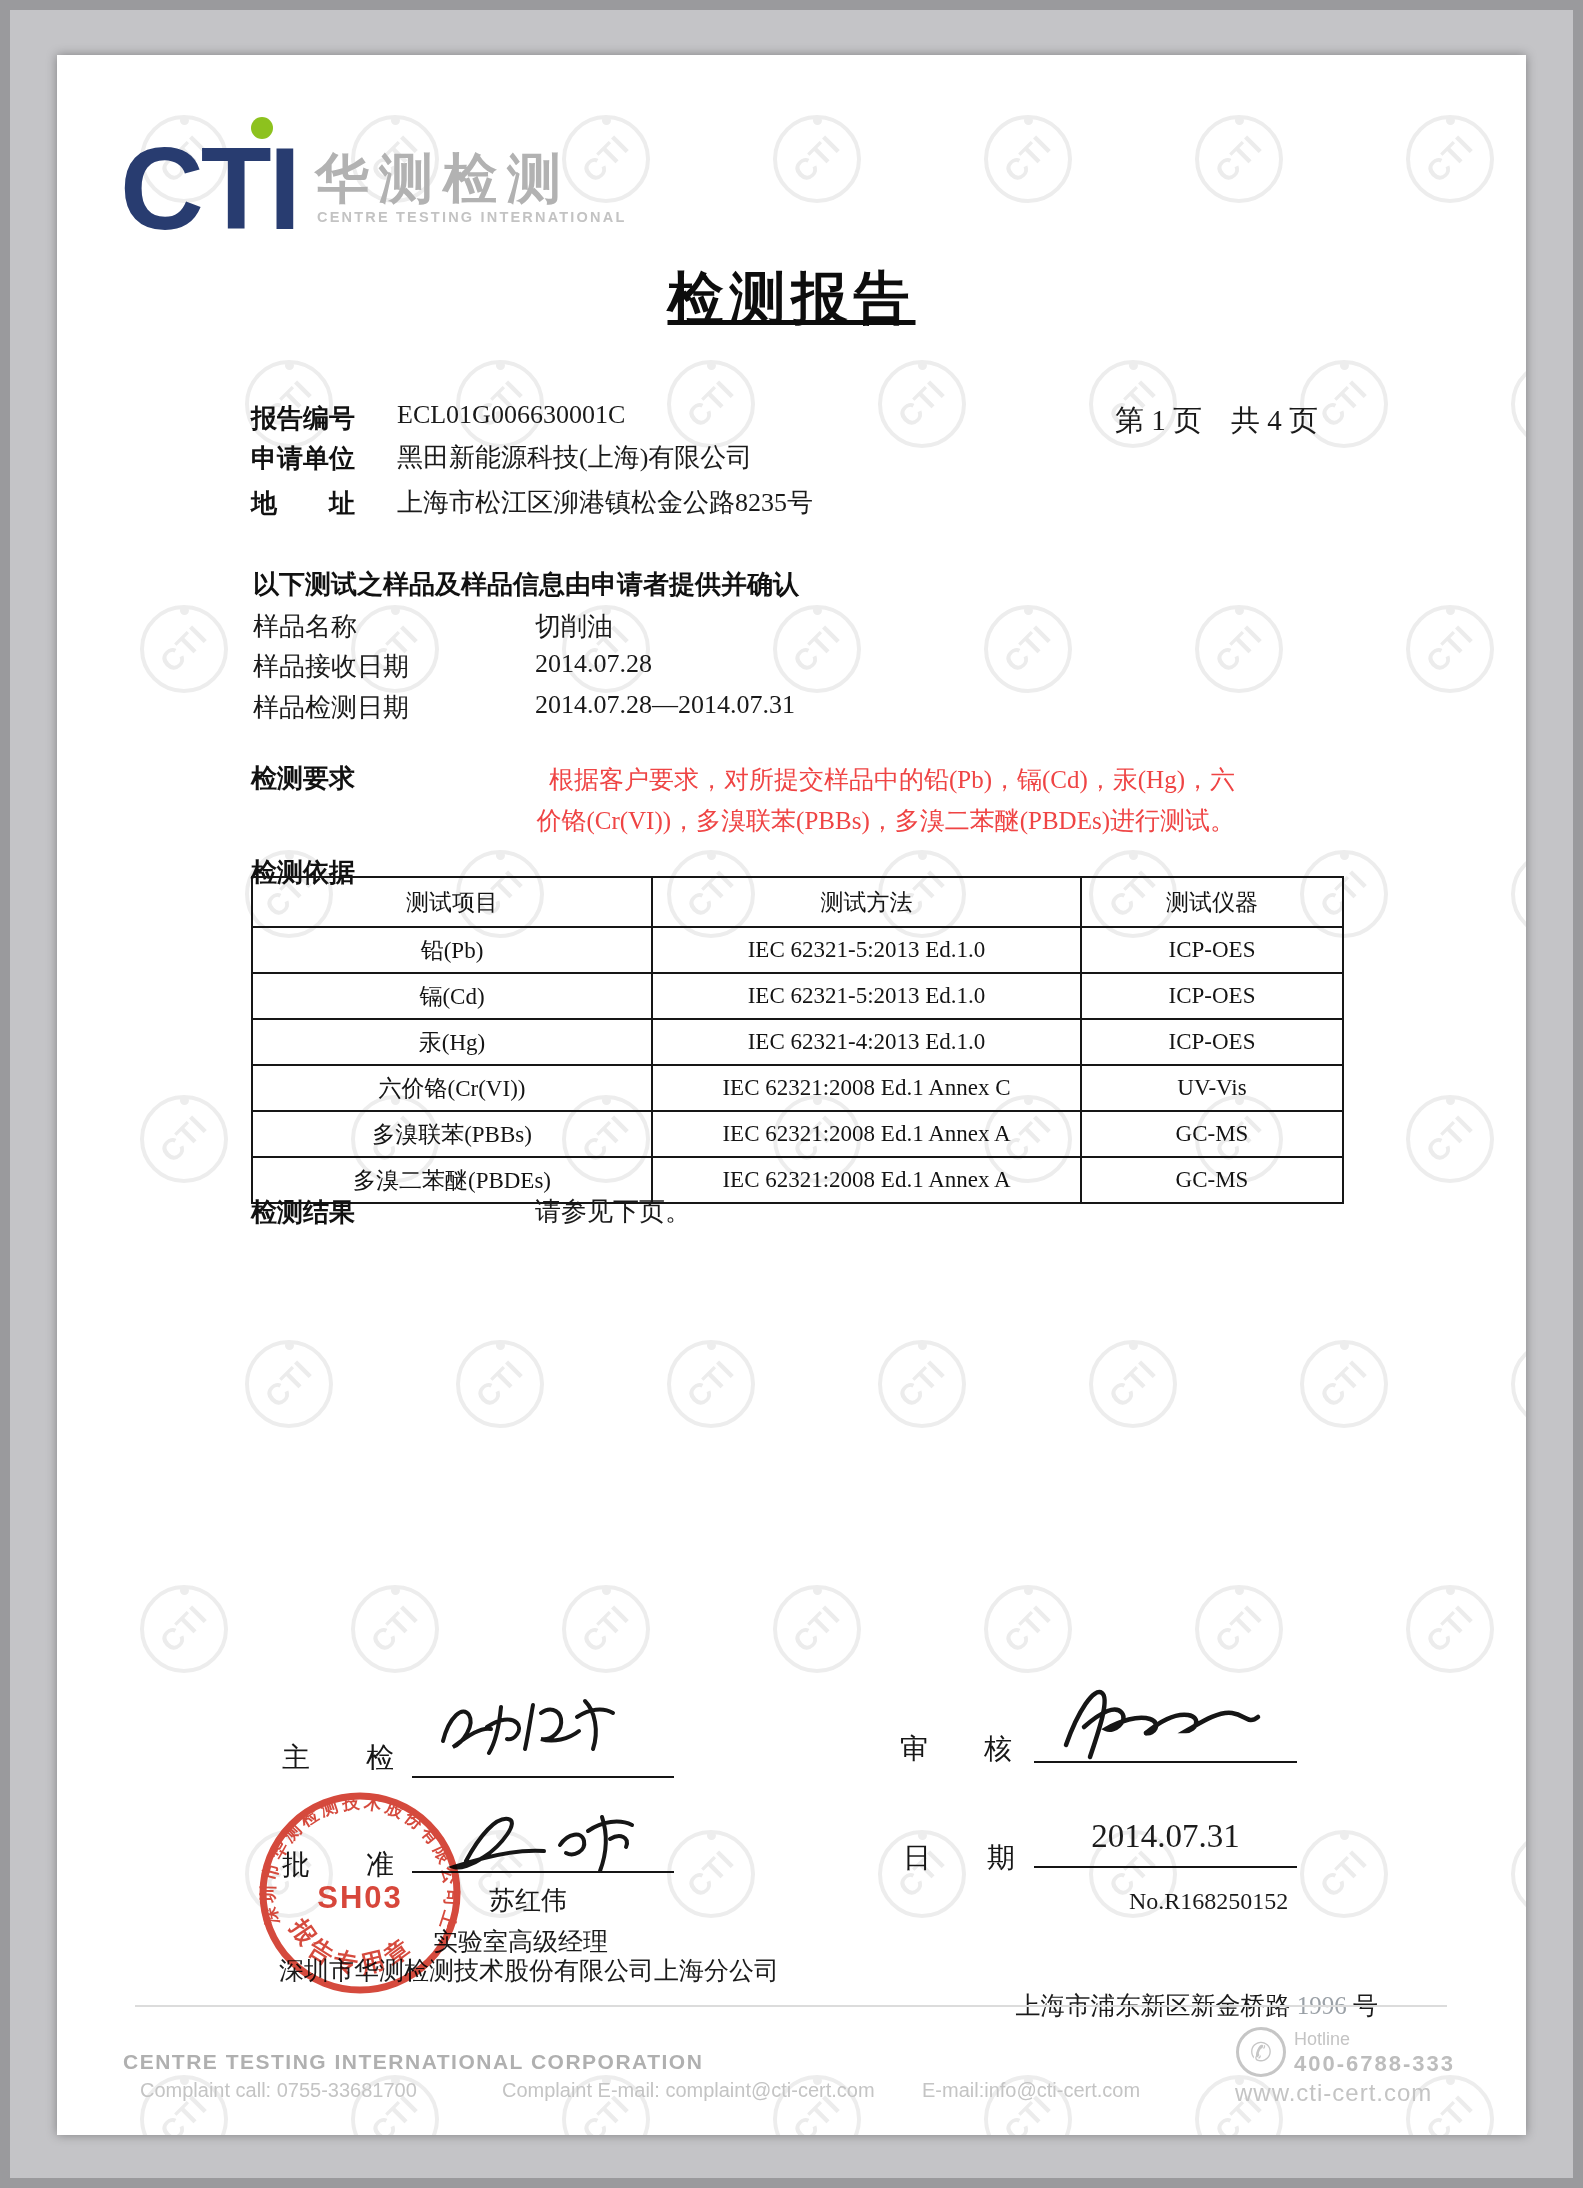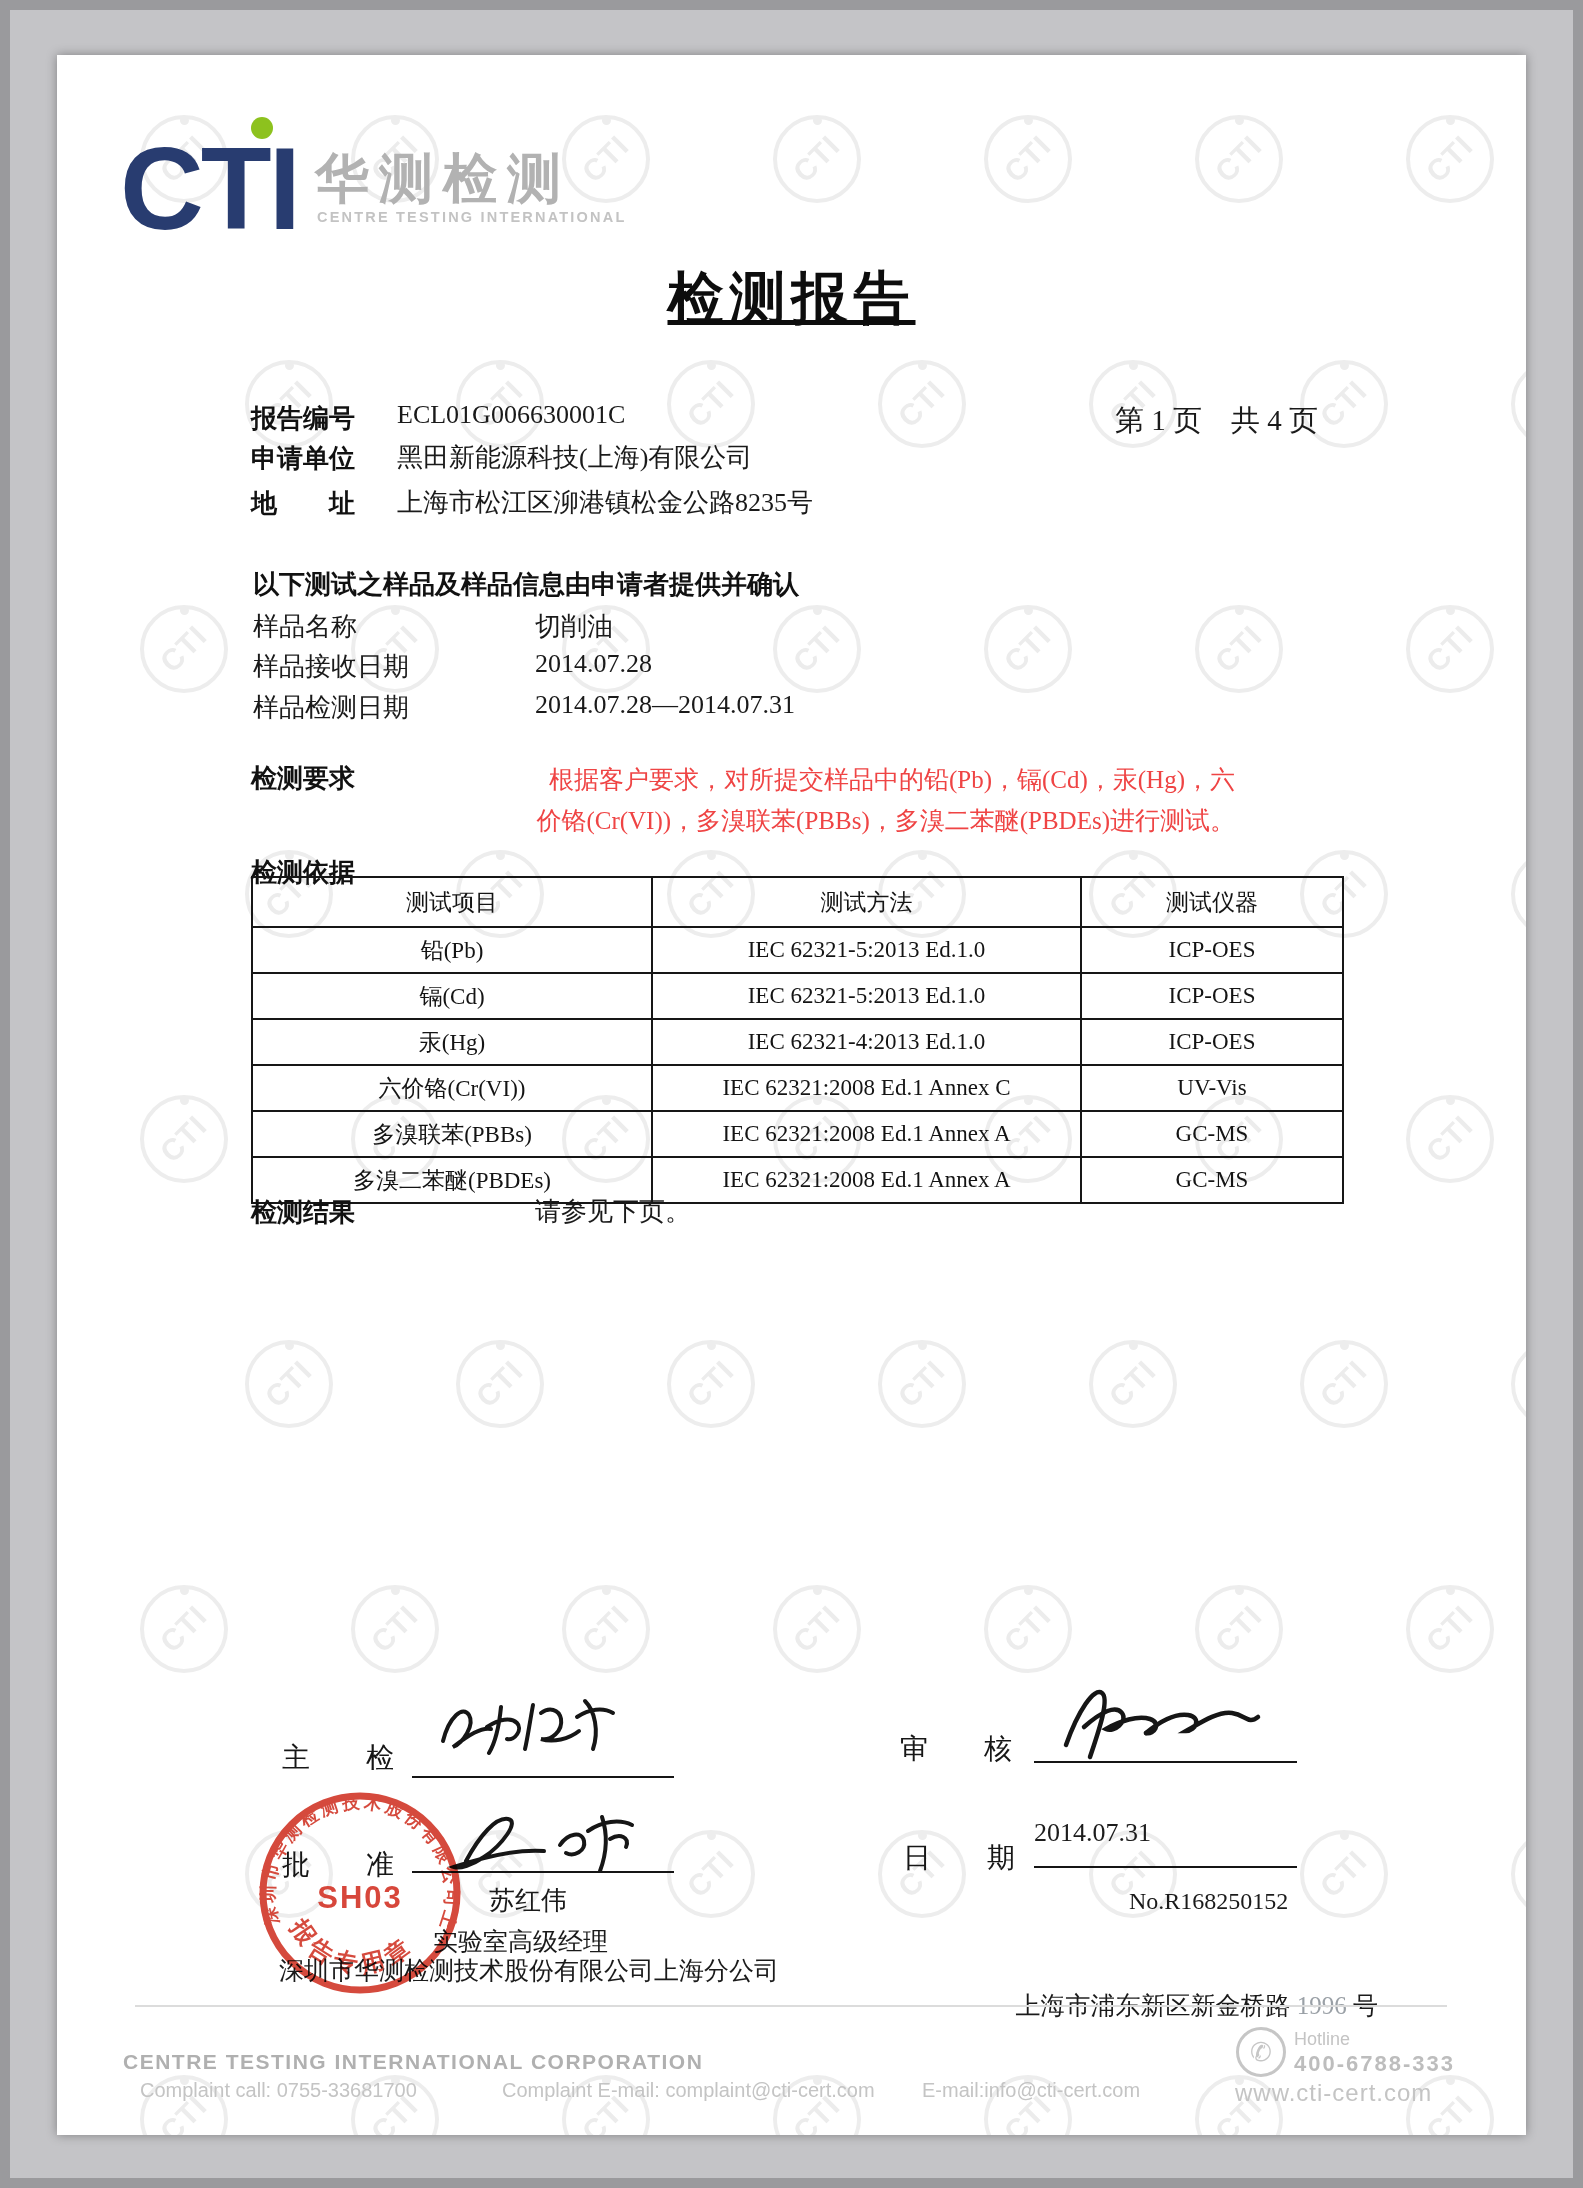--- a/index.html
+++ b/index.html
@@ -362,21 +362,21 @@
     <div class="abs sigline" style="left:355px;top:1779px;width:262px;height:37px;"></div>
     <svg class="abs" style="left:375px;top:1736px;z-index:2;" width="230" height="96" viewBox="0 0 230 96">
       <g fill="none" stroke="#161616" stroke-width="4" stroke-linecap="round">
         <path d="M34,70 C48,44 64,26 76,28 C88,30 70,54 52,66 C40,74 28,78 22,76 C52,66 86,58 112,60"></path>
         <path d="M128,54 C136,42 150,40 152,50 C154,60 142,66 134,62"></path>
         <path d="M170,26 C176,44 174,64 168,80 M156,40 C170,30 188,28 200,34 M178,48 C188,42 198,46 194,56"></path>
       </g>
     </svg>
 
     <div class="abs siglbl" style="left:846px;top:1784px;">日　　期</div>
-    <div class="abs sigline" style="left:977px;top:1763px;width:263px;height:48px;font-size:26px;">2014.07.31</div>
+    <div class="abs sigline" style="left:977px;top:1763px;width:263px;height:48px;text-align:center;font-size:33px;">2014.07.31</div>
     <div class="abs val" style="left:1072px;top:1833px;font-size:24px;">No.R168250152</div>
 
     <div class="abs val" style="left:432px;top:1828px;">苏红伟</div>
     <div class="abs val" style="left:376px;top:1870px;font-size:25px;">实验室高级经理</div>
     <div class="abs val" style="left:222px;top:1899px;font-size:25px;">深圳市华测检测技术股份有限公司上海分公司</div>
     <div class="abs val" style="left:921px;top:1906px;font-size:25px;">
       <span>上海市浦东新区新金桥路 </span><span class="gray-num">1996</span><span> 号</span>
     </div>
 
     <svg class="abs" style="left:198px;top:1733px;z-index:3;mix-blend-mode:multiply;opacity:.92;" width="210" height="210" viewBox="0 0 210 210">

